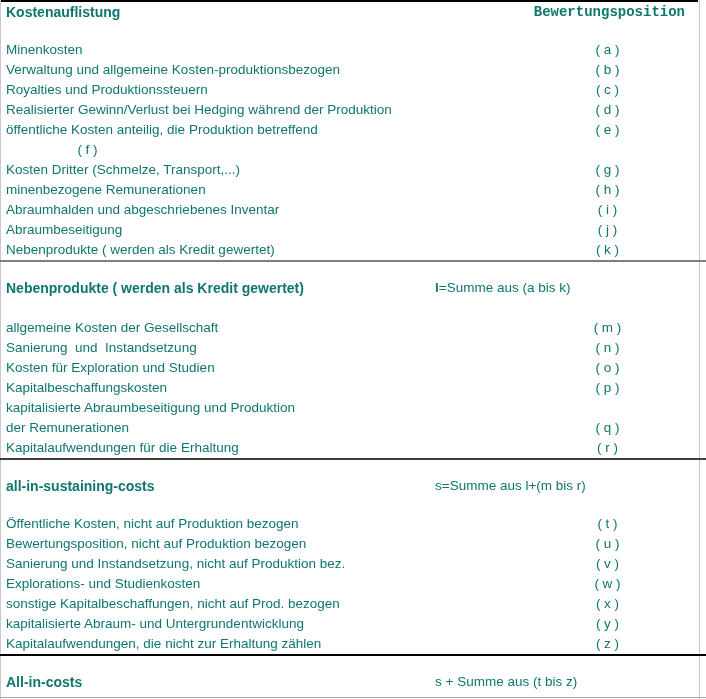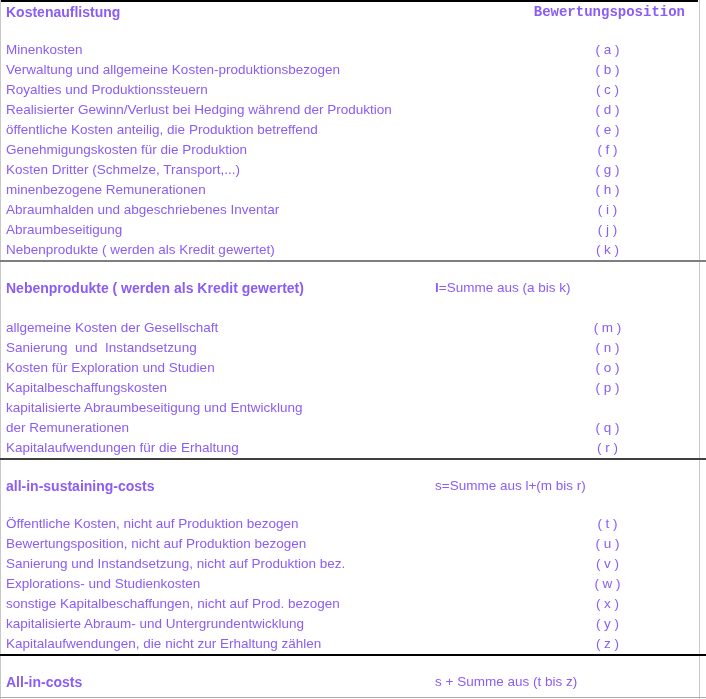--- a/index.html
+++ b/index.html
@@ -1,21 +1,21 @@
 <!DOCTYPE html>
 <html><head>
 <meta charset="utf-8">
 <style>
   html,body{margin:0;padding:0;background:#ffffff;}
   .sheet{
     position:relative;
     width:706px;height:699px;
     background:#ffffff;
     font-family:"Liberation Sans","DejaVu Sans",sans-serif;
-    color:#8b5cf6;
+    color:#0f766e;
     overflow:hidden;
     box-sizing:border-box;
   }
   .border-top{position:absolute;top:0;left:0;width:698px;height:2px;background:#000;}
   .border-left{position:absolute;top:0;left:0;width:1px;height:699px;background:#c9c9c9;}
   .border-right{position:absolute;top:0;left:699px;width:1px;height:699px;background:#c9c9c9;}
   .border-bottom{position:absolute;top:697px;left:0;width:706px;height:1px;background:#ababab;}
   .content{position:absolute;top:2px;left:0;width:706px;}
   .row{display:flex;height:20px;line-height:20px;font-size:13.5px;}
   .label{flex:1;padding-left:6px;white-space:pre;overflow:hidden;}
@@ -63,21 +63,20 @@
     </div>
     <div class="row">
       <div class="label">Realisierter Gewinn/Verlust bei Hedging während der Produktion</div>
       <div class="pos">( d )</div>
     </div>
     <div class="row">
       <div class="label">öffentliche Kosten anteilig, die Produktion betreffend</div>
       <div class="pos">( e )</div>
     </div>
     <div class="row">
-      <div class="label">Genehmigungskosten für die Produktion</div>
       <div class="pos">( f )</div>
     </div>
     <div class="row">
       <div class="label">Kosten Dritter (Schmelze, Transport,...)</div>
       <div class="pos">( g )</div>
     </div>
     <div class="row">
       <div class="label">minenbezogene Remunerationen</div>
       <div class="pos">( h )</div>
     </div>
@@ -112,21 +111,21 @@
     </div>
     <div class="row">
       <div class="label">Kosten für Exploration und Studien</div>
       <div class="pos">( o )</div>
     </div>
     <div class="row">
       <div class="label">Kapitalbeschaffungskosten</div>
       <div class="pos">( p )</div>
     </div>
     <div class="row">
-      <div class="label">kapitalisierte Abraumbeseitigung und Entwicklung</div>
+      <div class="label">kapitalisierte Abraumbeseitigung und Produktion</div>
       <div class="pos"></div>
     </div>
     <div class="row">
       <div class="label">der Remunerationen</div>
       <div class="pos">( q )</div>
     </div>
     <div class="row">
       <div class="label">Kapitalaufwendungen für die Erhaltung</div>
       <div class="pos">( r )</div>
     </div>

